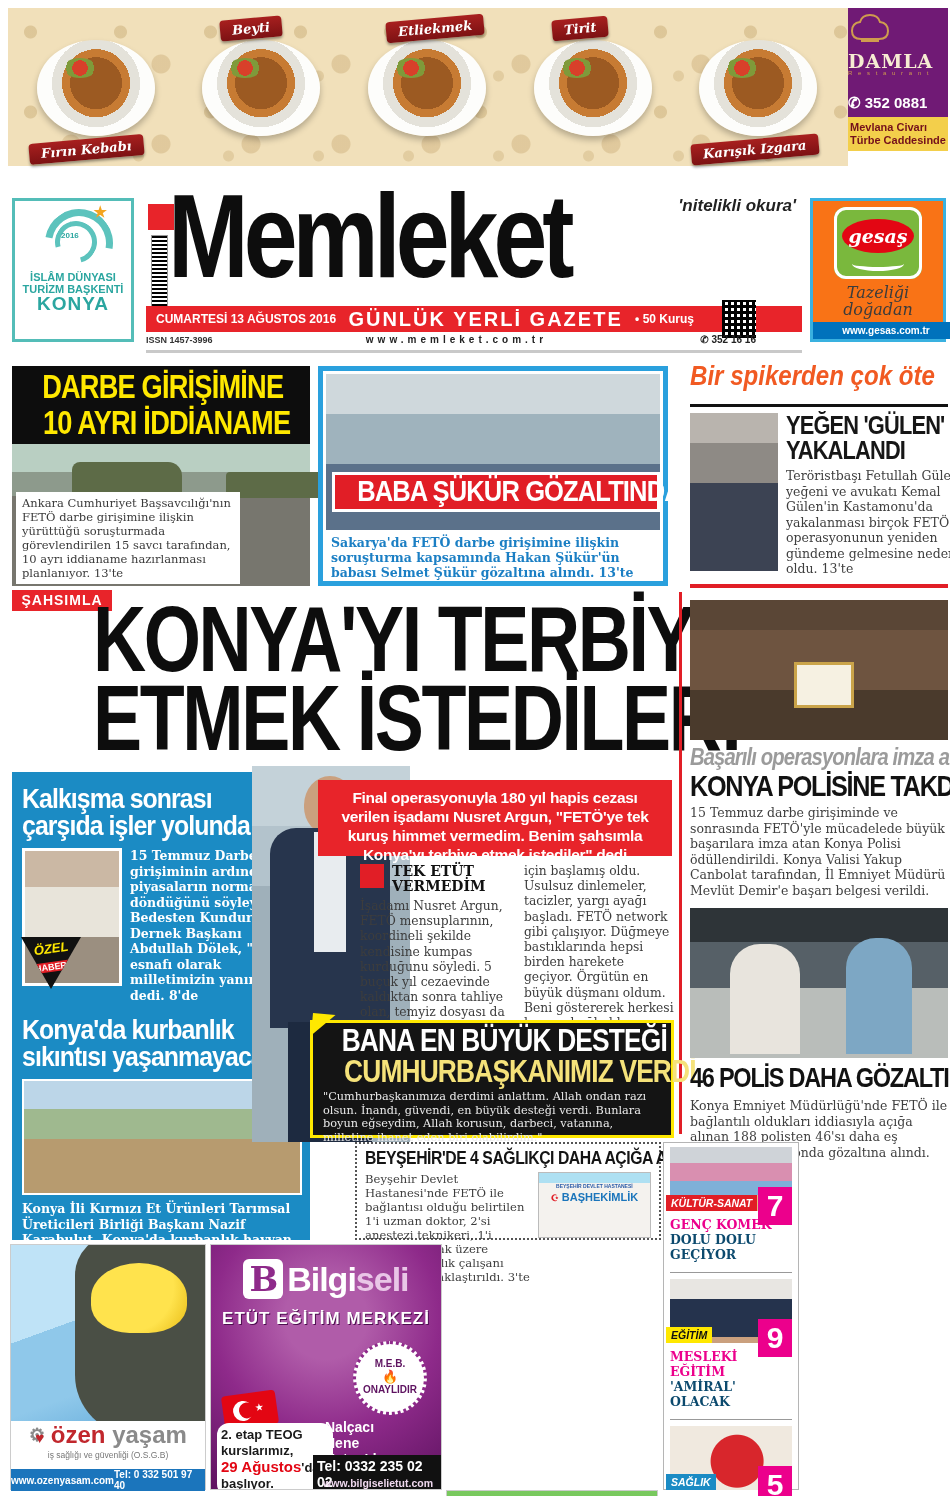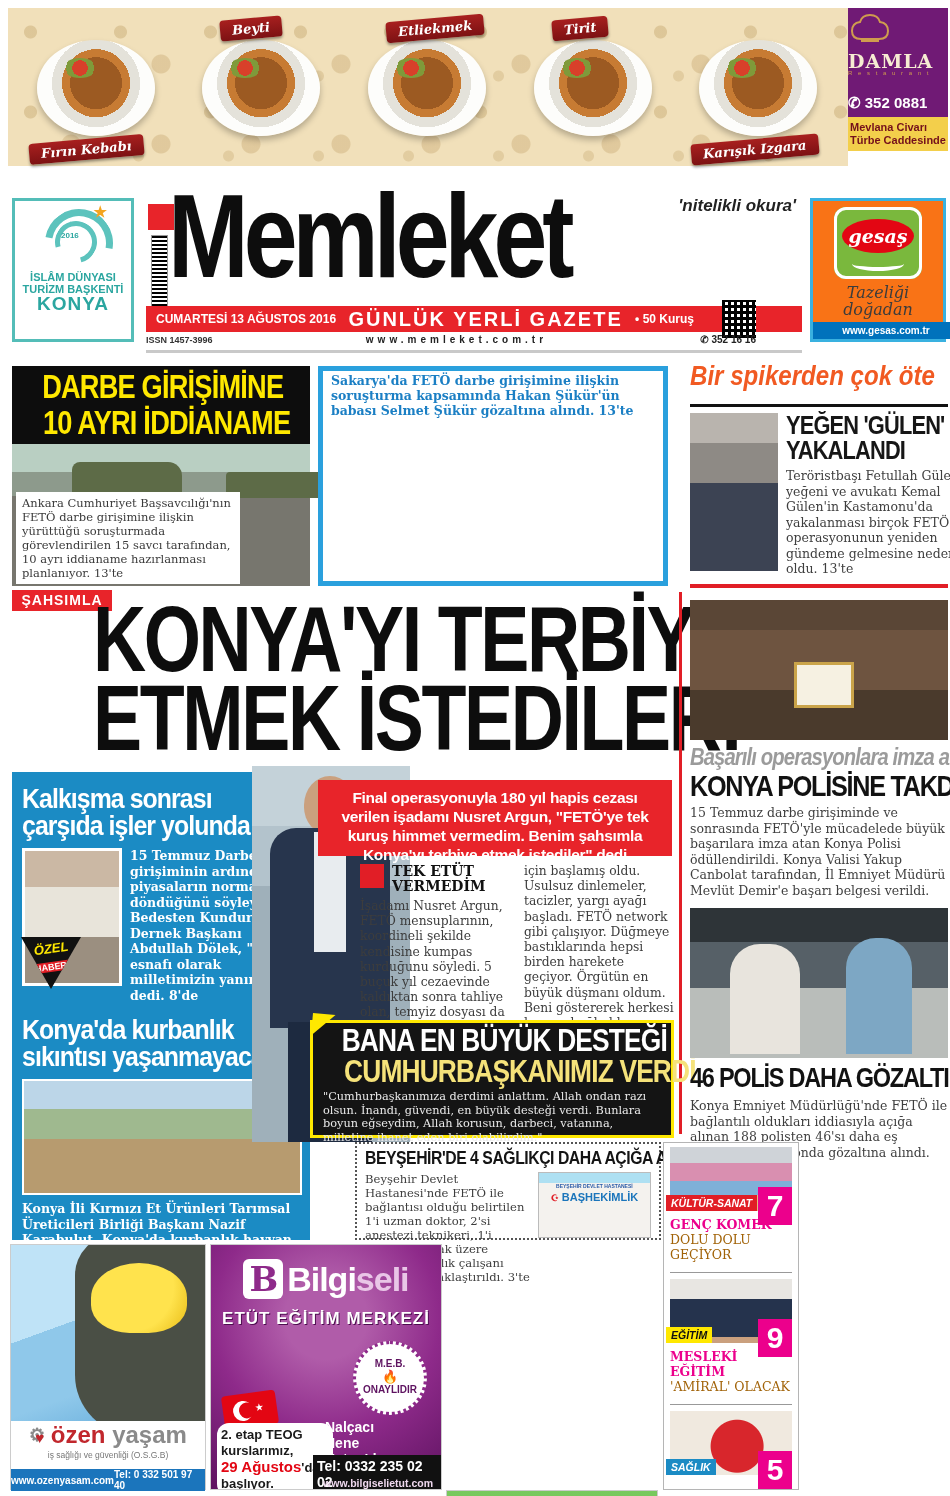--- a/index.html
+++ b/index.html
@@ -152,21 +152,21 @@
   .teaser{position:relative;padding-bottom:4px}
   .teaser .tp{width:122px;height:64px}
   .tp0{background:linear-gradient(#cfd3d8 0 16px,#d98fb0 16px 34px,#7fb0d8 34px 48px,#e0c27f 48px 100%)}
   .tp1{background:linear-gradient(#e8e6e2 0 20px,#25334d 20px 58px,#caa07e 58px 100%)}
   .tp2{background:radial-gradient(circle at 55% 55%,#d8262c 0 26px,#f0e9df 27px 100%)}
   .chip{position:absolute;left:-4px;top:48px;color:#fff;font-weight:bold;font-style:italic;font-size:10.5px;padding:2px 5px}
   .chip0{background:#e11e26}.chip1{background:#ffe800;color:#111}.chip2{background:#1b8bc4}
   .pnum{position:absolute;right:0;top:40px;width:34px;height:38px;background:#ec008c;color:#fff;
         font-weight:bold;font-size:30px;text-align:center;line-height:38px}
   .tt{color:#ec008c;font-weight:bold;font-size:12.5px;margin-top:6px;font-family:"DejaVu Serif",serif}
-  .ts{color:#a16207;font-weight:normal;font-size:12.5px;font-family:"DejaVu Serif",serif}
+  .ts{color:#0c4a6e;font-weight:bold;font-size:12.5px;font-family:"DejaVu Serif",serif}
   .tdiv{border-top:1px solid #999;margin:6px 0}
 
   
   .ozen{left:10px;top:1244px;width:196px;height:246px;border:1px solid #ccc;box-sizing:border-box}
   .ozen .photo{position:relative;height:176px;background:linear-gradient(160deg,#bfe3f7 0 40%,#8fc8ea 40% 70%,#5fa8d8 100%);overflow:hidden}
   .ozen .jacket{position:absolute;right:-20px;top:-10px;width:150px;height:200px;background:#4a4f45;border-radius:40px 0 0 60px}
   .ozen .helmet{position:absolute;right:18px;top:18px;width:96px;height:70px;background:radial-gradient(circle at 40% 35%,#ffe34d 0 60%,#e6b912 100%);border-radius:50% 50% 40% 40%}
   .ozen .band{height:46px;background:#fff;text-align:center;padding-top:2px}
   .ozen .lg{font-size:24px;font-weight:bold;line-height:24px}
   .ozen .lg .p1{color:#c1272d}.ozen .lg .p2{color:#8a8a8a}
@@ -284,20 +284,25 @@
       <span class="cx" style="transform:scaleX(.8)">DARBE GİRİŞİMİNE</span><br>
       <span class="cx" style="transform:scaleX(.8)">10 AYRI İDDİANAME</span>
     </div>
     <div class="photo">
       <div class="tank"></div>
       <div class="cap ser">Ankara Cumhuriyet Başsavcılığı'nın FETÖ darbe girişimine ilişkin yürüttüğü soruşturmada görevlendirilen 15 savcı tarafından, 10 ayrı iddianame hazırlanması planlanıyor. 13'te</div>
     </div>
   </div>
 
   <div class="abs s2">
+    <div class="photo">
+      <div class="head">
+        <span class="cx" style="transform:scaleX(.88)">BABA ŞÜKÜR GÖZALTINDA</span>
+      </div>
+    </div>
     <div class="cap">Sakarya'da FETÖ darbe girişimine ilişkin soruşturma kapsamında Hakan Şükür'ün babası Selmet Şükür gözaltına alındı. 13'te</div>
   </div>
 
   <div class="abs s3">
     <div class="kick"><span class="lx" style="transform:scaleX(.86)">Bir spikerden çok öte</span></div>
     <div class="row">
       <div class="photo"></div>
       <div>
         <h2>
           <span class="lx" style="transform:scaleX(.84)">YEĞEN 'GÜLEN'</span><br>

